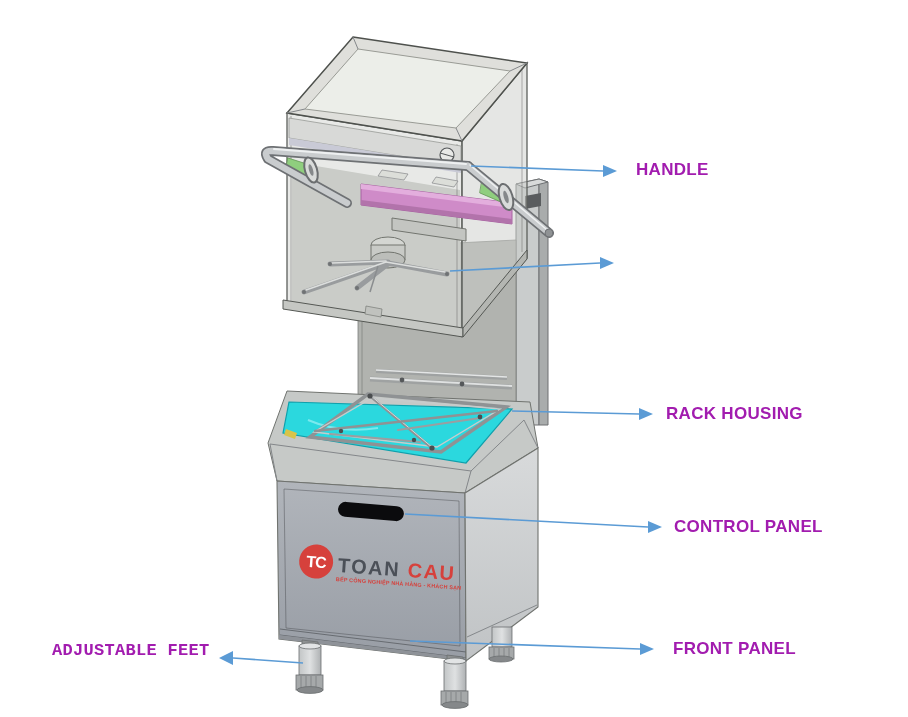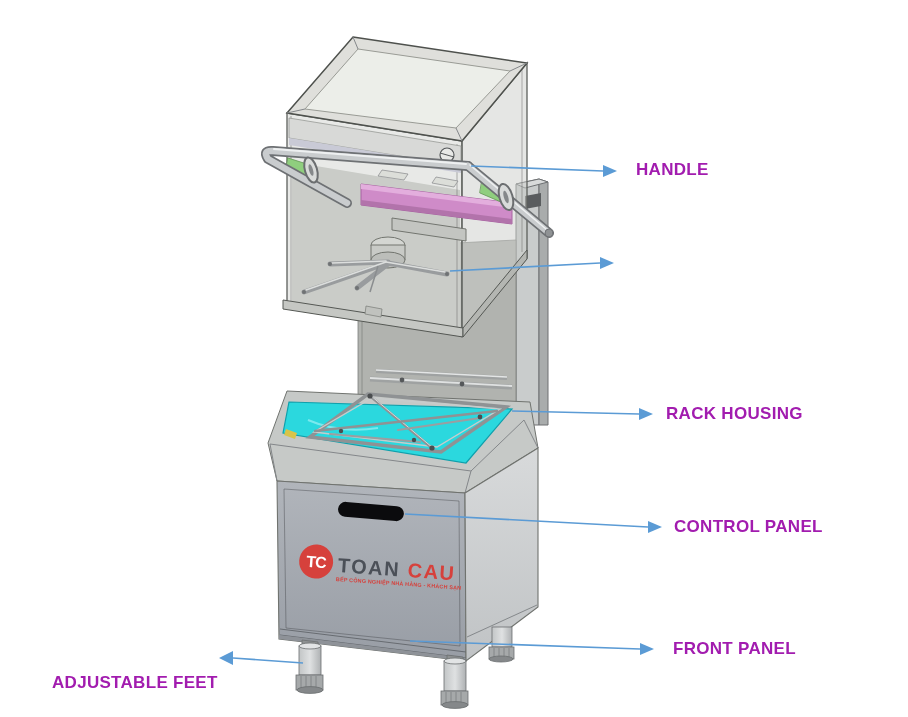--- a/index.html
+++ b/index.html
@@ -240,15 +240,15 @@
       <line x1="303" y1="663" x2="233" y2="658" stroke="#5b9bd5" stroke-width="1.7"></line>
       <polygon points="233,651 219,658 233,665" fill="#5b9bd5"></polygon>
     </g>
   </g>
 </svg>
 
 <div class="callout-label" style="left:636px;top:161px;">HANDLE</div>
 <div class="callout-label" style="left:666px;top:405px;">RACK HOUSING</div>
 <div class="callout-label" style="left:674px;top:518px;">CONTROL PANEL</div>
 <div class="callout-label" style="left:673px;top:640px;">FRONT PANEL</div>
-<div class="callout-label" style="left:52px;top:674px;">ADJUSTABLE FEET</div>
+<div class="callout-label" style="left:52px;top:642px;font-family:Liberation Mono, monospace;">ADJUSTABLE FEET</div>
 
 </div>
 
 </body></html>

